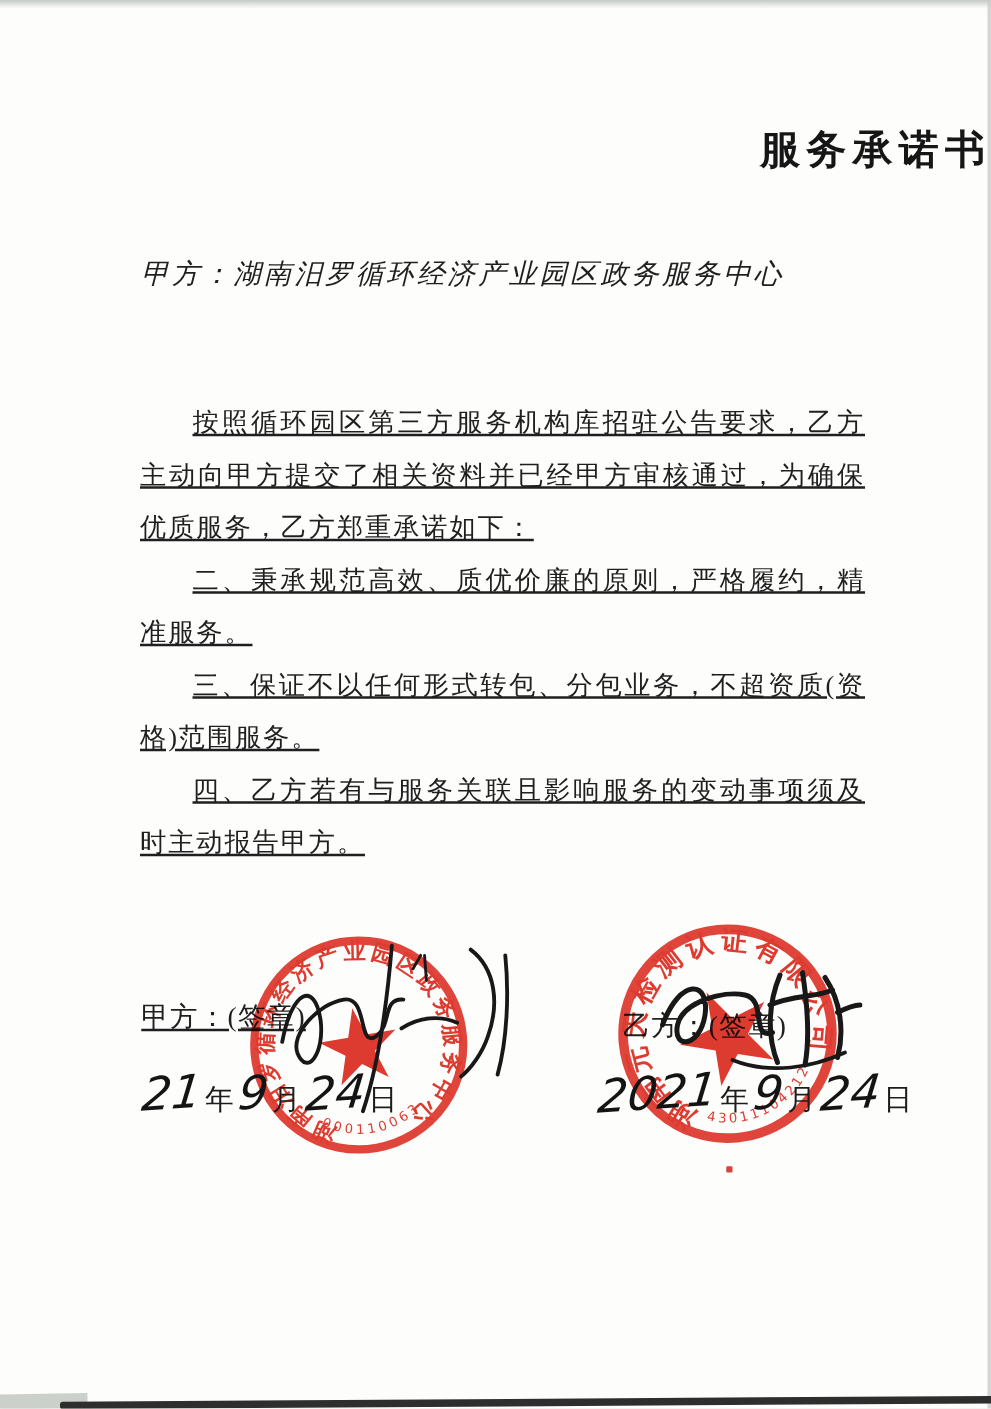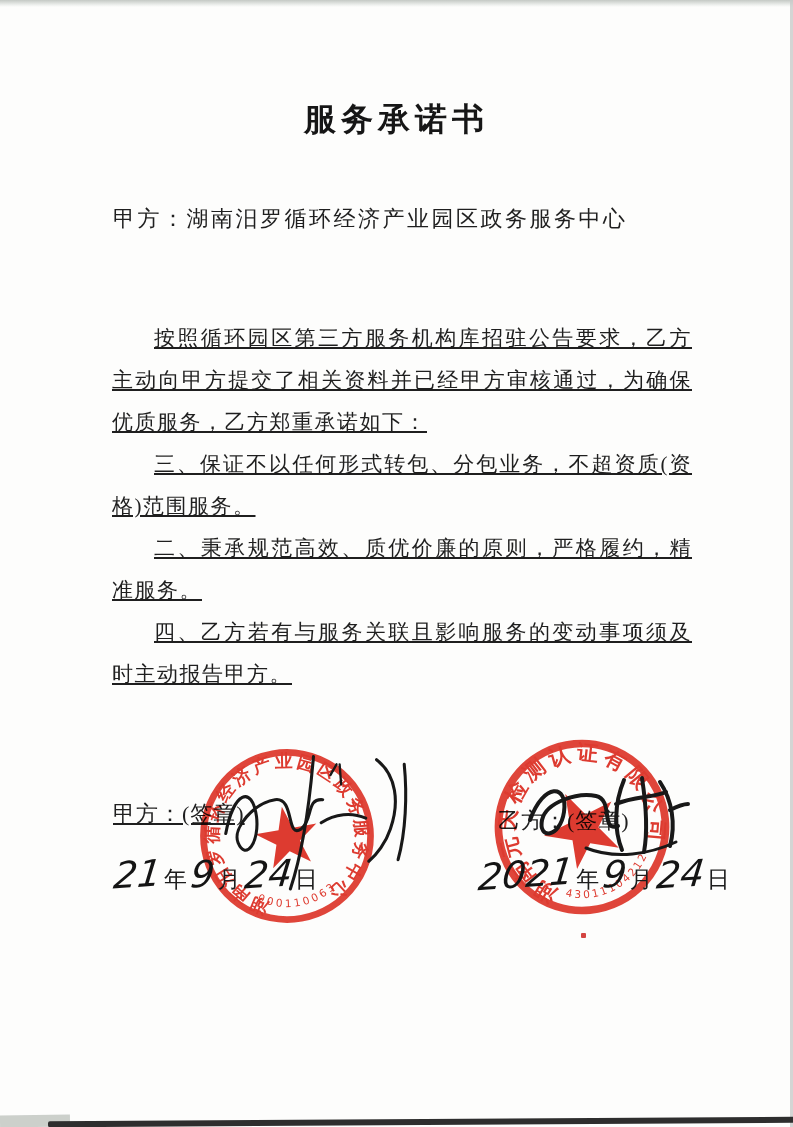--- a/index.html
+++ b/index.html
@@ -33,29 +33,29 @@
     position: absolute; bottom: 0; left: 0; width: 70px; height: 12px;
     background: #b7bcb7; opacity: .7; transform: rotate(-1deg);
   }
   .red-speck {
     position: absolute; left: 581px; top: 933px; width: 5px; height: 5px;
     background: #cc2420; border-radius: 1px; opacity: .85;
   }
   
   .title {
     position: absolute; top: 98px; left: 0; width: 100%;
-    margin: 0; text-align: center;
+    margin: 0; text-align: right;
     font-size: 32px; font-weight: 700; letter-spacing: 5px;
     color: #161616;
   }
   .parties {
     position: absolute; top: 196px; left: 113px; width: 600px;
     font-size: 22px; letter-spacing: 2.5px; line-height: 45px;
   }
-  .parties p { margin: 0; }
+  .parties p { margin: 0; font-style: italic; }
   .body-text {
     position: absolute; top: 317px; left: 112px; width: 580px;
     font-size: 21px; letter-spacing: 1.5px; line-height: 42px;
     text-align: justify;
   }
   .body-text p { margin: 0; text-indent: 2em; text-decoration: underline; }
   
   .sig-label {
     position: absolute; font-size: 22px; letter-spacing: 1px; z-index: 1;
   }
@@ -103,22 +103,22 @@
   <div class="red-speck"></div>
 
   <h1 class="title">服务承诺书</h1>
 
   <div class="parties">
     <p>甲方：湖南汨罗循环经济产业园区政务服务中心</p>
   </div>
 
   <div class="body-text">
     <p>按照循环园区第三方服务机构库招驻公告要求，乙方主动向甲方提交了相关资料并已经甲方审核通过，为确保优质服务，乙方郑重承诺如下：</p>
+    <p>二、秉承规范高效、质优价廉的原则，严格履约，精准服务。</p>
     <p>三、保证不以任何形式转包、分包业务，不超资质(资格)范围服务。</p>
-    <p>二、秉承规范高效、质优价廉的原则，严格履约，精准服务。</p>
     <p>四、乙方若有与服务关联且影响服务的变动事项须及时主动报告甲方。</p>
   </div>
 
   <div class="sig-label sig-label-a">甲方：(签章)</div>
 
   <svg class="stamp stamp-a" viewBox="0 0 200 200" aria-hidden="true">
     <defs>
       <path id="arcA" d="M 69.6 165.3 A 72 72 0 1 1 130.4 165.3"></path>
       <path id="arcAcode" d="M 39.4 142.5 A 74 74 0 0 0 160.6 142.5"></path>
     </defs>

